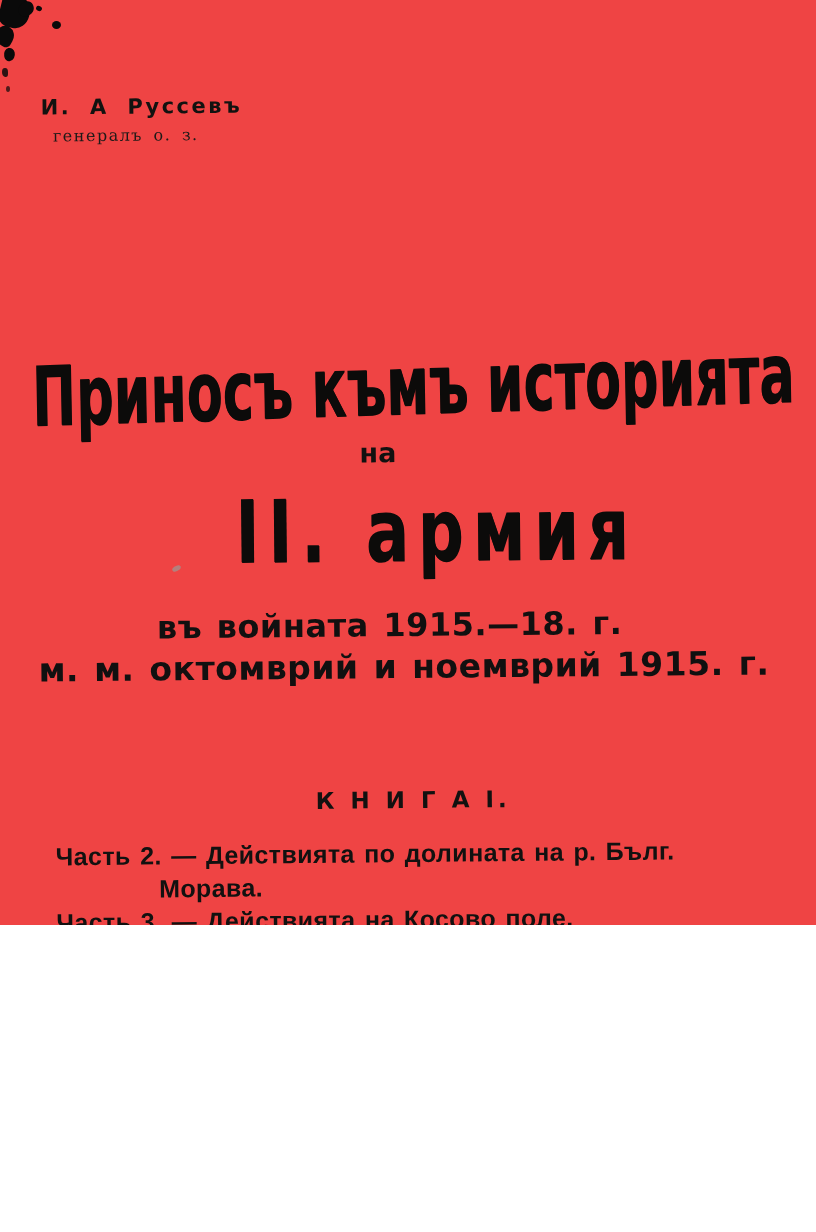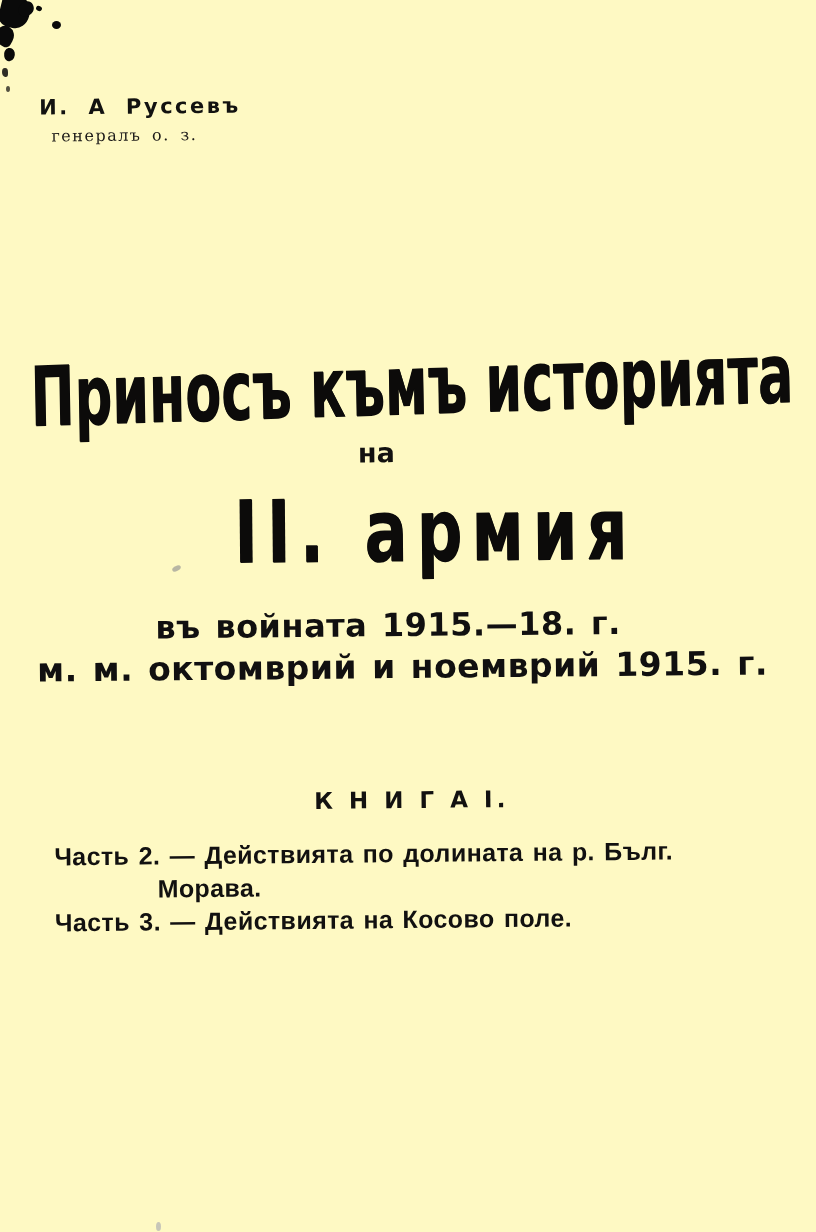--- a/index.html
+++ b/index.html
@@ -3,22 +3,22 @@
 <meta charset="utf-8">
 <style>
   html, body {
     margin: 0;
     padding: 0;
     background: #ffffff;
   }
   .page {
     position: relative;
     width: 816px;
-    height: 1232px;
-    background: #fef9c3;
+    height: 925px;
+    background: #ef4444;
     overflow: hidden;
     font-family: "DejaVu Sans", sans-serif;
     color: #181614;
   }
   .tilt {
     position: absolute;
     inset: 0;
     transform: rotate(-0.55deg);
   }
   

